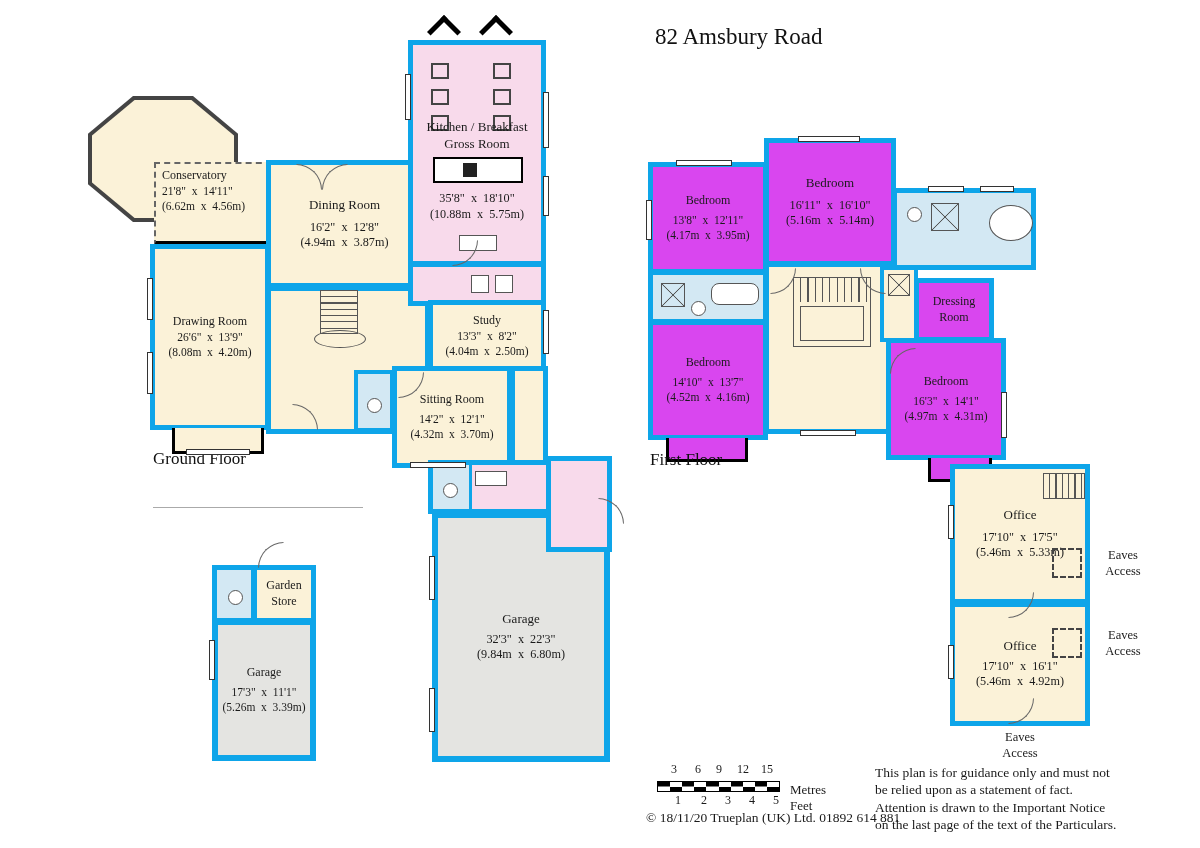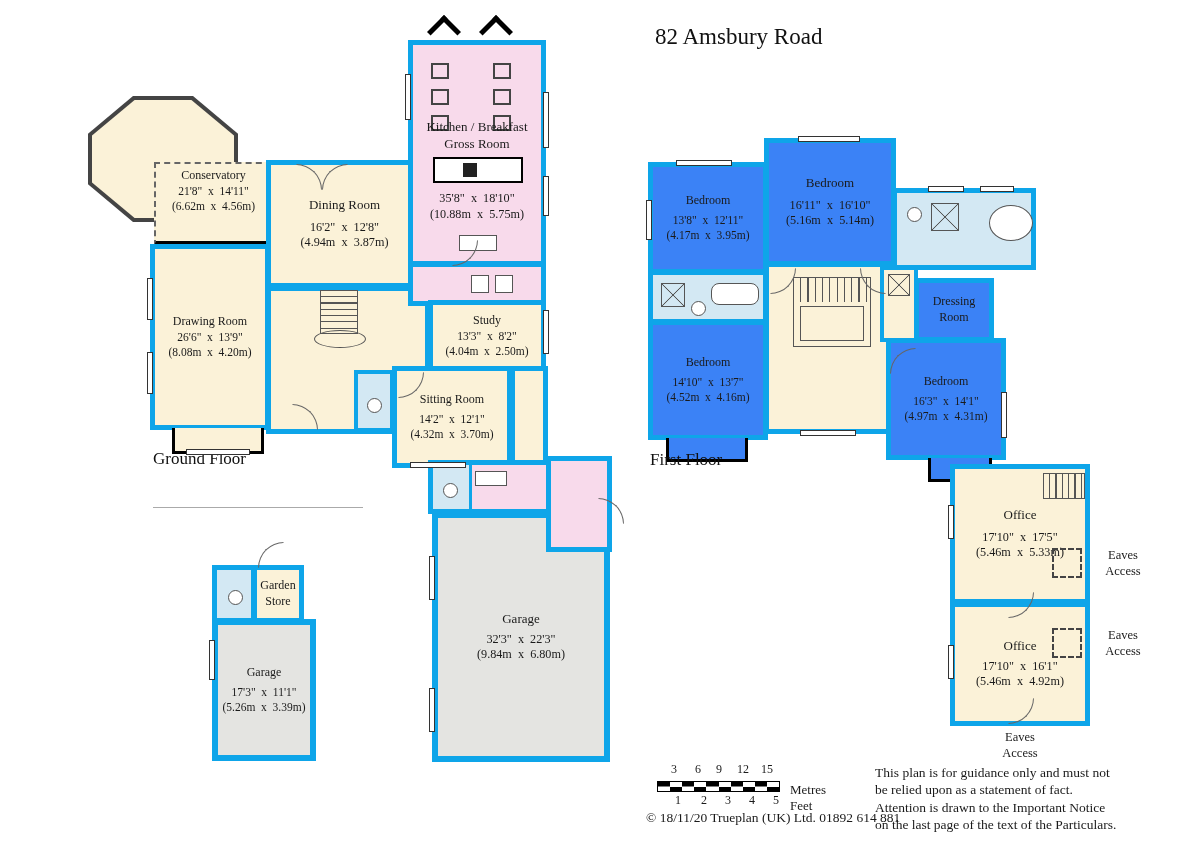--- a/index.html
+++ b/index.html
@@ -1,21 +1,21 @@
 <!DOCTYPE html>
 <html><head>
 <meta charset="utf-8">
 <style>
   html,body{margin:0;padding:0;background:#fff;}
   .canvas{position:relative;width:1200px;height:848px;background:#fff;overflow:hidden;
           font-family:"Liberation Serif","DejaVu Serif",serif;color:#1a1a1a;}
   .abs{position:absolute;}
   .room{position:absolute;box-sizing:border-box;border:5px solid #0ea5e9;
         display:flex;align-items:center;justify-content:center;}
-  .cream{background:#FBF2D8;} .pink{background:#F8DAEB;} .lilac{background:#3b82f6;}
+  .cream{background:#FBF2D8;} .pink{background:#F8DAEB;} .lilac{background:#d946ef;}
   .blue{background:#D3E8F3;} .grey{background:#E4E4E1;}
   .lbl{text-align:center;line-height:1.3;}
   .rname{font-size:13px;} .rdim{font-size:12.2px;white-space:pre;}
   .sm .rname{font-size:12px;} .sm .rdim{font-size:11.5px;}
   .floor-label{position:absolute;font-size:17px;color:#111;}
   .win{position:absolute;background:#fff;border:1px solid #333;box-sizing:border-box;}
   .arc{position:absolute;width:26px;height:26px;box-sizing:border-box;
        border:1.5px solid #666;border-color:#666 transparent transparent #666;
        border-radius:100% 0 0 0;}
   .xsq{position:absolute;box-sizing:border-box;border:1.5px solid #555;
@@ -66,21 +66,21 @@
 
 <div class="canvas">
 
   <div class="hdr-title" style="left:655px;top:24px;">82 Amsbury Road</div>
 
   <div class="octo-outer" style="left:88px;top:96px;width:150px;height:126px;">
     <div class="octo-inner"></div>
   </div>
 
   <div class="dashedroom" style="left:154px;top:162px;width:118px;height:84px;">
-    <div class="lbl sm" style="padding:4px 2px 0 6px;text-align:center;">
+    <div class="lbl sm" style="padding:4px 2px 0 6px;text-align:left;">
       <div class="rname">Conservatory</div>
       <div class="rdim">21'8"  x  14'11"</div>
       <div class="rdim">(6.62m  x  4.56m)</div>
     </div>
   </div>
 
   <div class="room cream" style="left:150px;top:244px;width:120px;height:186px;">
     <div class="lbl sm">
       <div class="rname">Drawing Room</div>
       <div class="rdim">26'6"  x  13'9"</div>
@@ -163,21 +163,21 @@
   </div>
   <div class="room pink" style="left:546px;top:456px;width:66px;height:96px;"></div>
   <div class="arc" style="left:598px;top:498px;transform:rotate(90deg);"></div>
 
   <div class="floor-label" style="left:153px;top:449px;">Ground Floor</div>
   <div class="hline" style="left:153px;top:507px;width:210px;"></div>
 
   <div class="room blue" style="left:212px;top:565px;width:44px;height:58px;">
     <div class="toilet" style="left:11px;top:20px;"></div>
   </div>
-  <div class="room cream sm" style="left:252px;top:565px;width:52px;height:58px;justify-content:center;">
+  <div class="room cream sm" style="left:252px;top:565px;width:64px;height:58px;justify-content:center;">
     <div class="lbl">
       <div class="rname">Garden</div>
       <div class="rname">Store</div>
     </div>
   </div>
   <div class="room grey sm" style="left:212px;top:619px;width:104px;height:142px;border-width:6px;">
     <div class="lbl">
       <div class="rname">Garage</div>
       <div class="rdim" style="margin-top:4px;">17'3"  x  11'1"</div>
       <div class="rdim">(5.26m  x  3.39m)</div>

